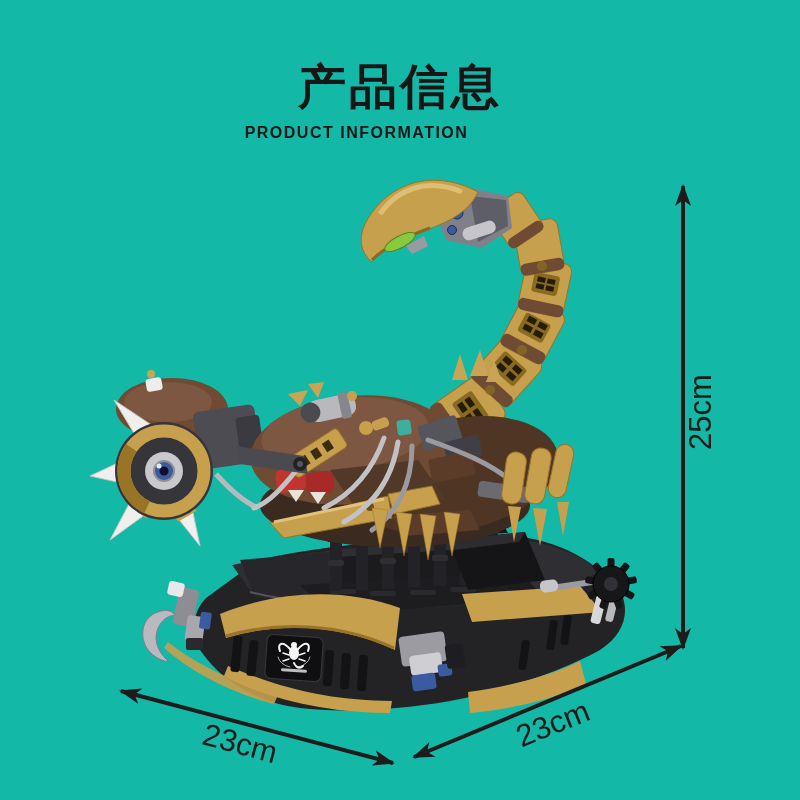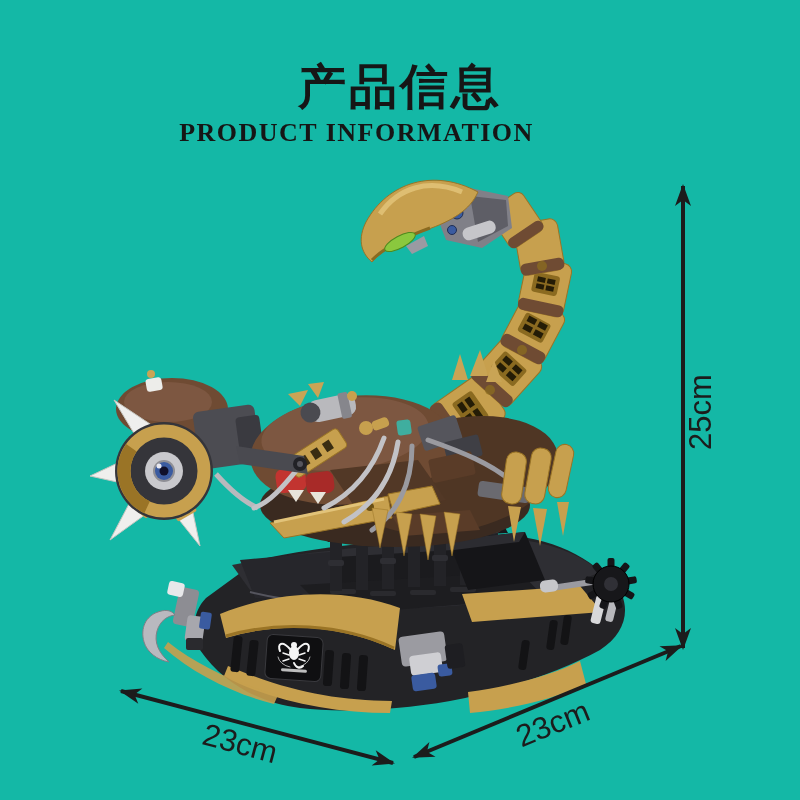--- a/index.html
+++ b/index.html
@@ -7,23 +7,22 @@
     position:relative;width:800px;height:800px;background:#14b8a6;overflow:hidden;
     font-family:"Liberation Sans","DejaVu Sans",sans-serif;color:#161616;
   }
   .title-zh{
     position:absolute;top:60px;left:0;width:800px;text-align:center;
     font-size:48px;line-height:54px;font-weight:900;letter-spacing:3px;
     color:var(--c-text,#161616);
   }
   .title-en{
     position:absolute;top:121px;left:0;width:713px;text-align:center;
-    font-size:26px;line-height:24px;font-weight:700;letter-spacing:1.5px;
+    font-size:16px;line-height:24px;font-weight:700;letter-spacing:1.5px;
     color:var(--c-text,#161616);
-    font-family:Liberation Serif, serif;
   }
   .dim{
     position:absolute;font-size:31px;font-weight:400;color:#1c1c1c;
     text-align:center;white-space:nowrap;
   }
   .dim-height{left:661px;top:394px;width:80px;transform:rotate(-90deg);}
   .dim-left{left:195px;top:726px;width:90px;transform:rotate(15deg);}
   .dim-right{left:508px;top:706px;width:90px;transform:rotate(-22deg);}
   svg.art{position:absolute;left:0;top:0;}
 </style>

